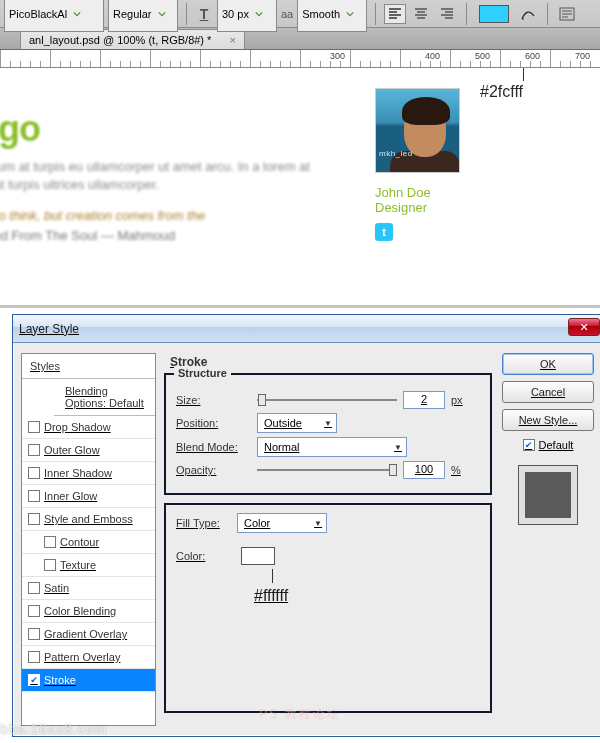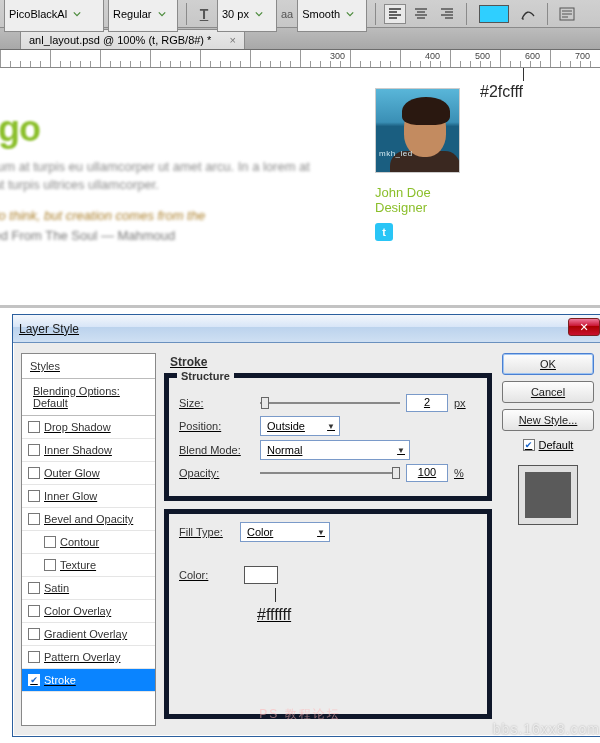--- a/index.html
+++ b/index.html
@@ -51,30 +51,30 @@
   
   .dialog{ position:absolute; left:12px; top:314px; width:593px; height:423px; border:1px solid #2b5f9e; background:#ececec; box-shadow:0 0 0 1px #fff inset;text-decoration:underline;}
   .dlg-title{ height:28px; background:linear-gradient(#f3f7fc,#d7e5f7 45%,#bcd3ed 46%,#cfe0f3); border-bottom:1px solid #6a90be; display:flex; align-items:center; padding:0 6px; position:relative;}
   .dlg-title-text{ color:#1a1a1a; font-size:12px;}
   .dlg-close{ position:absolute; right:4px; top:3px; width:32px; height:18px; background:linear-gradient(#e79, #c8102e 45%, #a00 46%, #c8102e); border:1px solid #7a2020; border-radius:3px; display:flex; align-items:center; justify-content:center; color:#fff;}
   .dlg-body{ display:flex; height:calc(100% - 28px); padding:10px 8px; gap:8px;}
 
   
   .styles-panel{ width:135px; background:#fff; border:1px solid #888; display:flex; flex-direction:column;}
   .styles-header{ padding:6px 8px; border-bottom:1px solid #bbb; color:#333;}
-  .styles-blend{ padding:6px 11px; border-bottom:1px solid #bbb; color:#333; background:#fff;}
+  .styles-blend{ padding:6px 11px; border-bottom:1px solid #bbb; color:#333; background:#fff;margin-left:32px;}
   .style-row{ padding:5px 6px; border-bottom:1px solid #e5e5e5; display:flex; align-items:center; gap:4px; color:#333;}
   .style-row.indent{ padding-left:22px;}
   .style-row.selected{ background:#0a84ff; color:#fff;}
   .cb{ width:12px; height:12px; border:1px solid #777; background:#fff; display:inline-flex; align-items:center; justify-content:center; font-size:9px; color:#1a65c9;}
 
   
   .form-area{ flex:1; position:relative;}
   .group-title{ font-weight:bold; color:#333; font-size:12px; padding:2px 0 4px 6px;}
-  .fieldset{ border:5px solid #0f172a; background:#ececec; margin-bottom:8px; padding:12px 10px 10px; position:relative;}
+  .fieldset{ border:2px solid #0f172a; background:#ececec; margin-bottom:8px; padding:12px 10px 10px; position:relative;}
   .fieldset .legend{ position:absolute; top:-8px; left:8px; background:#ececec; padding:0 4px; font-weight:bold; color:#333;}
   .row{ display:flex; align-items:center; margin:4px 0; gap:6px;}
   .row .lab{ width:75px; text-align:left; color:#333;}
   .slider{ flex:0 0 140px; height:16px; position:relative;}
   .slider .track{ position:absolute; left:0; right:0; top:7px; height:2px; background:#888;}
   .slider .thumb{ position:absolute; top:2px; width:8px; height:12px; background:#e8e8e8; border:1px solid #666;}
   .numbox{ width:42px; height:18px; border:1px solid #7a9ac9; background:#fff; text-align:center; padding-top:1px;}
   .unit{ color:#333;}
   .combo{ height:20px; border:1px solid #7a9ac9; background:#fff; display:flex; align-items:center; padding:0 4px 0 6px; gap:4px; min-width:90px; justify-content:space-between;}
   .combo .carr{ font-size:8px; color:#333;}
@@ -82,21 +82,21 @@
   .annot2{ margin:4px 0 0 78px; font-size:16px; color:#1a1a1a; font-family:Arial;}
   .annot2line{ width:1px; height:14px; background:#333; margin-left:96px;}
 
   
   .right-col{ width:96px; display:flex; flex-direction:column; gap:6px; align-items:center;}
   .btn{ width:92px; height:22px; background:linear-gradient(#fdfdfd,#e4e4e4); border:1px solid #777; border-radius:3px; display:flex; align-items:center; justify-content:center; color:#222;}
   .btn.primary{ border:1px solid #4a7fd1; box-shadow:0 0 0 1px #9cc3f3 inset;}
   .chk-row{ display:flex; align-items:center; gap:4px; margin-top:2px;}
   .preview-swatch{ width:60px; height:60px; border:1px solid #555; background:#5a5a5a; margin-top:8px; box-shadow: inset 0 0 0 6px #e0e0e0;}
 
-  .watermark{ position:absolute; bottom:6px; left:0; right:0; text-align:right; color:rgba(255,255,255,0.65); font-size:14px; letter-spacing:1px; pointer-events:none; text-shadow:0 0 2px rgba(0,0,0,0.3);}
+  .watermark{ position:absolute; bottom:6px; left:0; right:0; text-align:left; color:rgba(255,255,255,0.65); font-size:14px; letter-spacing:1px; pointer-events:none; text-shadow:0 0 2px rgba(0,0,0,0.3);}
   .watermark2{ position:absolute; bottom:20px; left:0; right:0; text-align:center; color:rgba(255,180,180,0.55); font-size:12px; letter-spacing:2px; pointer-events:none;}
 </style>
 </head>
 <body>
 
 <div class="options-bar">
   <div class="dd" style="width:100px">
     <span>PicoBlackAl</span>
     <span class="arrow">
         <svg viewBox="0 0 10 10">
@@ -275,49 +275,49 @@
     <div class="styles-panel">
       <div class="styles-header">Styles</div>
       <div class="styles-blend">Blending Options: Default</div>
       <div id="effects-container">
           <div class="style-row">
             <span class="cb"></span>
             <span>Drop Shadow</span>
           </div>
           <div class="style-row">
             <span class="cb"></span>
+            <span>Outer Glow</span>
+          </div>
+          <div class="style-row">
+            <span class="cb"></span>
             <span>Inner Shadow</span>
           </div>
           <div class="style-row">
             <span class="cb"></span>
-            <span>Outer Glow</span>
-          </div>
-          <div class="style-row">
-            <span class="cb"></span>
             <span>Inner Glow</span>
           </div>
           <div class="style-row">
             <span class="cb"></span>
-            <span>Bevel and Opacity</span>
+            <span>Style and Emboss</span>
           </div>
           <div class="style-row indent">
             <span class="cb"></span>
             <span>Contour</span>
           </div>
           <div class="style-row indent">
             <span class="cb"></span>
             <span>Texture</span>
           </div>
           <div class="style-row">
             <span class="cb"></span>
             <span>Satin</span>
           </div>
           <div class="style-row">
             <span class="cb"></span>
-            <span>Color Overlay</span>
+            <span>Color Blending</span>
           </div>
           <div class="style-row">
             <span class="cb"></span>
             <span>Gradient Overlay</span>
           </div>
           <div class="style-row">
             <span class="cb"></span>
             <span>Pattern Overlay</span>
           </div>
           <div class="style-row selected">
@@ -367,21 +367,21 @@
       </div>
 
       <div class="fieldset" style="height:210px">
         <div class="row" style="margin-top:-4px">
           <span class="lab" style="width:55px">Fill Type:</span>
           <div class="combo" style="min-width:90px">
             <span>Color</span>
               <span class="carr">▼</span>
           </div>
         </div>
-        <div class="row" style="margin-top:24px">
+        <div class="row" style="margin-top:14px">
           <span class="lab" style="width:55px">Color:</span>
           <div class="colorbox"></div>
         </div>
         <div class="annot2line"></div>
         <div class="annot2">#ffffff</div>
       </div>
     </div>
 
     <div class="right-col">
       <div class="btn primary">OK</div>

